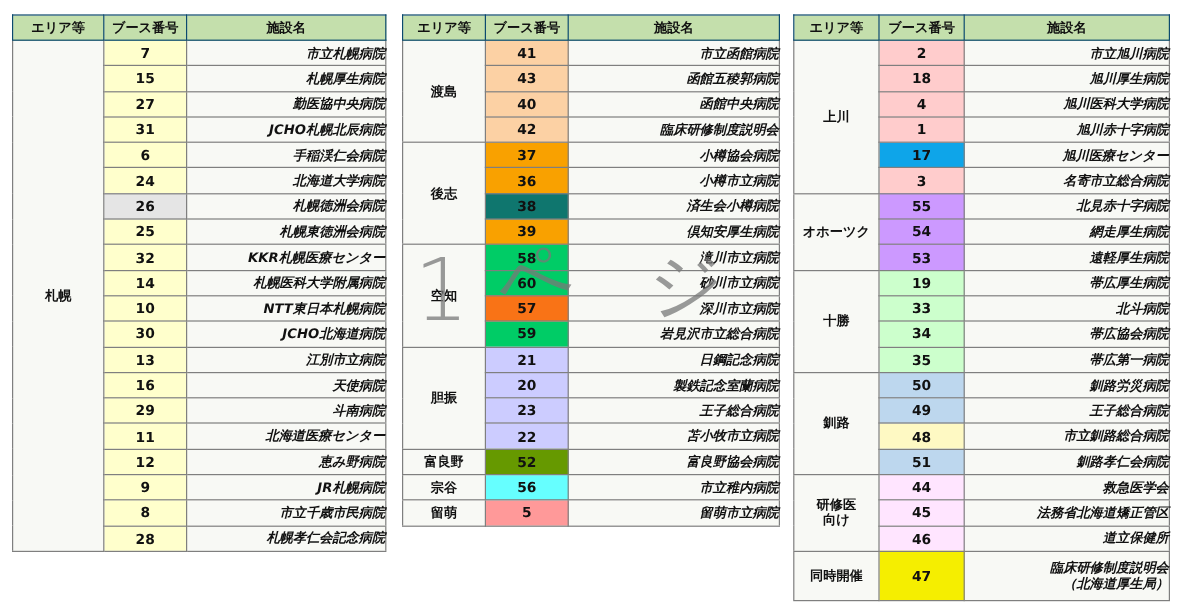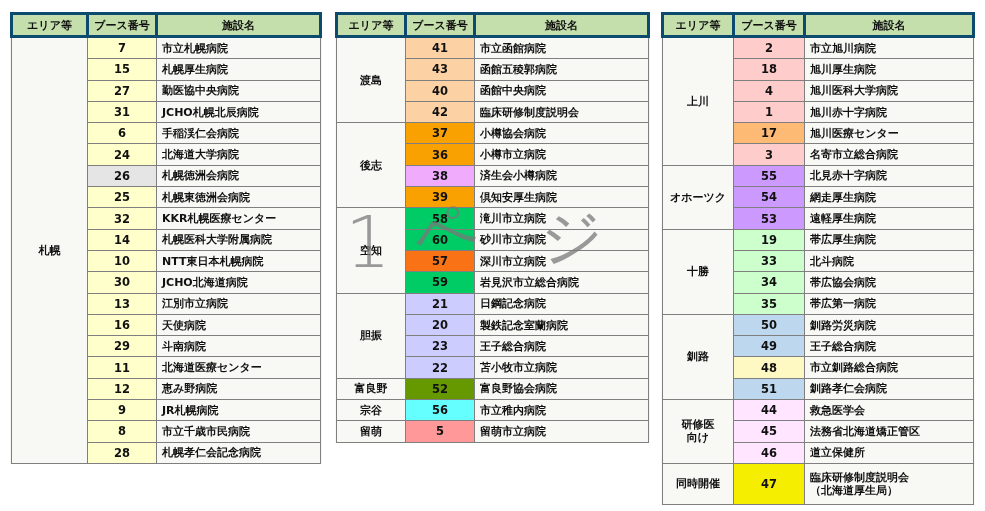--- a/index.html
+++ b/index.html
@@ -1,25 +1,25 @@
 <!DOCTYPE html>
 <html><head>
 <meta charset="utf-8">
 <style>
   html, body { margin:0; padding:0; background:#ffffff; }
   body { width:985px; height:511px; position:relative; overflow:hidden;
          font-family:"DejaVu Sans","Liberation Sans",sans-serif; font-size:11px; color:#111; }
   table.booth { position:absolute; border-collapse:collapse; table-layout:fixed;
                 background:#f8f9f5; border:1px solid #7f7f7f; }
   table.booth th { background:#c4dfac; font-weight:bold; font-size:11px; height:20px;
-                   border:3px solid #0c4a6e; padding:0; text-align:center; }
+                   border:1px solid #0c4a6e; padding:0; text-align:center; }
   table.booth td { height:20.3px; padding:0; border-top:1px solid #7f7f7f; border-bottom:1px solid #7f7f7f; font-weight:bold; }
   td.area { text-align:center; border-right:1px solid #7f7f7f; font-size:11px; line-height:13px; }
   td.num { text-align:center; border-left:1px solid #7f7f7f; border-right:1px solid #7f7f7f; font-size:11.5px; }
-  td.name { text-align:left; padding-left:5px !important; font-size:11px; white-space:nowrap; line-height:13px; }
+  td.name { text-align:right; padding-left:5px !important; font-size:11px; white-space:nowrap; line-height:13px;font-style:italic; }
   #t1 { left:10px; top:12px; width:312px; }
   #t2 { left:335px; top:12px; width:315px; }
   #t3 { left:661px; top:12px; width:314px; }
   .watermark { position:absolute; color:rgba(120,120,120,0.75); pointer-events:none; font-family:"DejaVu Sans",sans-serif; }
   #wm1 { left:345px; top:206px; font-size:72px; font-weight:300; line-height:72px; }
   #wm2 { left:413px; top:200px; font-size:62px; line-height:62px; transform:rotate(-12deg); }
   #wm3 { left:540px; top:206px; font-size:62px; line-height:62px; }
 </style>
 </head>
 <body>
@@ -160,21 +160,21 @@
     <tr>
       <td class="area" rowspan="4">後志</td>
       <td class="num" style="background:#f9a100">37</td>
       <td class="name">小樽協会病院</td>
     </tr>
     <tr>
         <td class="num" style="background:#f9a100">36</td>
         <td class="name">小樽市立病院</td>
       </tr>
     <tr>
-        <td class="num" style="background:#f0abfc">38</td>
+        <td class="num" style="background:#0f766e">38</td>
         <td class="name">済生会小樽病院</td>
       </tr>
     <tr>
         <td class="num" style="background:#f9a100">39</td>
         <td class="name">倶知安厚生病院</td>
       </tr>
   </tbody>
 
   <tbody>
     <tr>
@@ -267,21 +267,21 @@
       </tr>
     <tr>
         <td class="num" style="background:#ffcccc">4</td>
         <td class="name">旭川医科大学病院</td>
       </tr>
     <tr>
         <td class="num" style="background:#ffcccc">1</td>
         <td class="name">旭川赤十字病院</td>
       </tr>
     <tr>
-        <td class="num" style="background:#fdba74">17</td>
+        <td class="num" style="background:#0ea5e9">17</td>
         <td class="name">旭川医療センター</td>
       </tr>
     <tr>
         <td class="num" style="background:#ffcccc">3</td>
         <td class="name">名寄市立総合病院</td>
       </tr>
   </tbody>
 
   <tbody>
     <tr>

